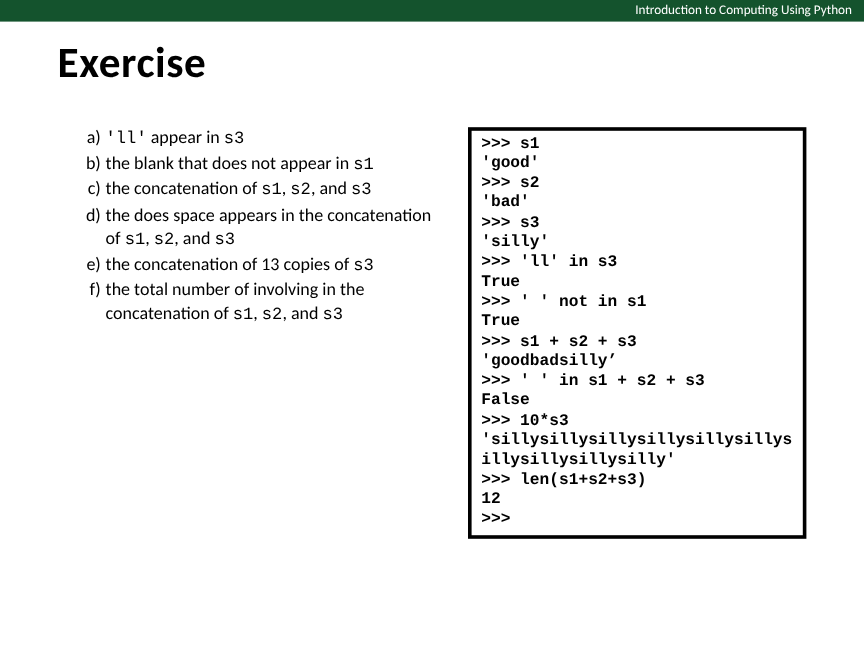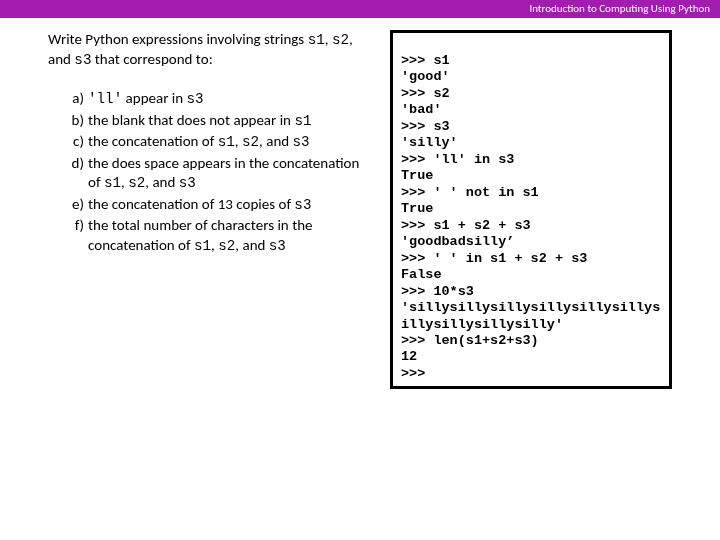--- a/index.html
+++ b/index.html
@@ -5,21 +5,21 @@
   * { margin: 0; padding: 0; box-sizing: border-box; }
   body {
     width: 720px;
     height: 540px;
     background: #fff;
     font-family: Calibri, "Segoe UI", Arial, sans-serif;
     color: #000;
     overflow: hidden;
   }
   .header-bar {
-    background: #a21caf;
+    background: #14532d;
     color: #fff;
     text-align: right;
     font-size: 11px;
     padding: 2px 10px 3px 0;
     font-family: Calibri, sans-serif;
   }
   .content {
     padding: 12px 48px 0 48px;
   }
   h1 {
@@ -53,44 +53,42 @@
     position: absolute;
     left: -6px;
     width: 20px;
     text-align: right;
   }
   .right {
     flex: 1;
   }
   .terminal {
     border: 3px solid #000;
-    padding: 20px 8px 4px 8px;
+    padding: 4px 8px 4px 8px;
     font-family: "Courier New", monospace;
     font-size: 13.5px;
     line-height: 1.22;
     font-weight: bold;
     white-space: pre-wrap;
     word-break: break-all;
   }
   .mono { font-family: "Courier New", monospace; font-size: 0.95em; }
 </style>
 </head>
 <body>
 
 <div class="header-bar">
   <span>Introduction to Computing Using Python</span>
 </div>
 
 <div class="content">
+  <h1>Exercise</h1>
 
   <div class="cols">
     <div class="left">
-      <p class="intro">
-        <span>Write Python expressions involving strings </span><span class="mono">s1</span><span>, </span><span class="mono">s2</span><span>, and </span><span class="mono">s3</span><span> that correspond to:</span>
-      </p>
 
       <ol class="lettered">
         <li>
           <span class="marker">a)</span>
           <span class="mono">'ll'</span><span> appear in </span><span class="mono">s3</span>
         </li>
         <li>
           <span class="marker">b)</span>
           <span>the blank that does not appear in </span><span class="mono">s1</span>
         </li>
@@ -101,21 +99,21 @@
         <li>
           <span class="marker">d)</span>
           <span>the does space appears in the concatenation of </span><span class="mono">s1</span><span>, </span><span class="mono">s2</span><span>, and </span><span class="mono">s3</span>
         </li>
         <li>
           <span class="marker">e)</span>
           <span>the concatenation of 13 copies of </span><span class="mono">s3</span>
         </li>
         <li>
           <span class="marker">f)</span>
-          <span>the total number of characters in the concatenation of </span><span class="mono">s1</span><span>, </span><span class="mono">s2</span><span>, and </span><span class="mono">s3</span>
+          <span>the total number of involving in the concatenation of </span><span class="mono">s1</span><span>, </span><span class="mono">s2</span><span>, and </span><span class="mono">s3</span>
         </li>
       </ol>
     </div>
 
     <div class="right">
       <div class="terminal">&gt;&gt;&gt; s1
 'good'
 &gt;&gt;&gt; s2
 'bad'
 &gt;&gt;&gt; s3

